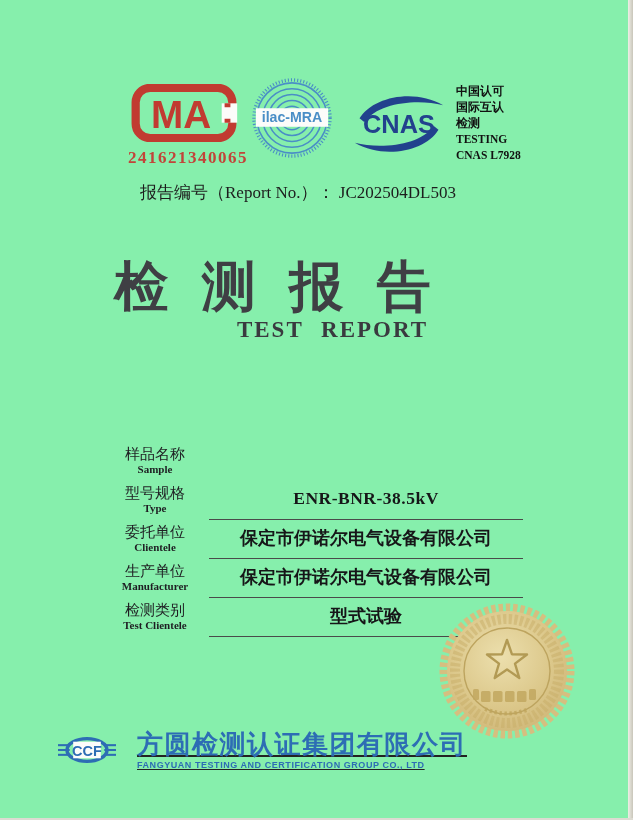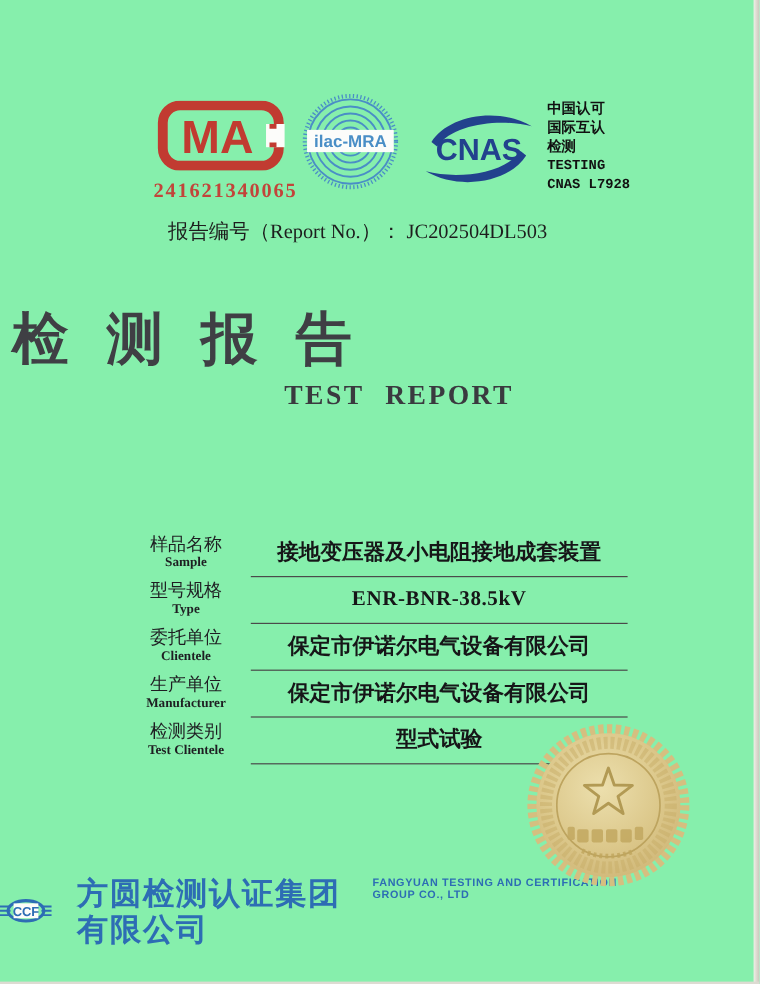--- a/index.html
+++ b/index.html
@@ -12,31 +12,31 @@
   .scan-edge-right{position:absolute;right:0;top:0;width:5px;height:820px;
     background:linear-gradient(to right,#efeee6,#c9c6ba);}
   .scan-edge-bottom{position:absolute;left:0;bottom:0;width:633px;height:2px;background:#dddbd2;}
 
   
   .cma{position:absolute;left:128px;top:84px;width:112px;text-align:center;}
   .cma-number{margin-top:2px;font-weight:bold;font-size:17px;letter-spacing:1.5px;color:#c2443a;}
   .ilac{position:absolute;left:251px;top:77px;width:82px;height:82px;}
   .cnas{position:absolute;left:352px;top:90px;width:94px;height:68px;}
   .accred{position:absolute;left:456px;top:83px;line-height:16px;
-    font-family:Liberation Mono, monospace;font-weight:bold;
+    font-family:Liberation Serif, serif;font-weight:bold;
     font-size:12px;color:#111;}
   .accred .en{font-size:11.5px;}
 
   
   .report-line{position:absolute;top:181px;left:0;width:503px;box-sizing:border-box;
     padding-left:93px;text-align:center;font-size:17px;color:#1d1d1d;}
 
   
-  .title-zh{position:absolute;top:251px;left:0;width:545px;
-    font-size:47px;font-weight:bold;letter-spacing:10px;color:#3f3f44;
+  .title-zh{position:absolute;top:251px;left:0;width:545px;text-align:center;
+    font-size:54px;font-weight:bold;letter-spacing:10px;color:#3f3f44;
     text-indent:10px;}
   .title-en{position:absolute;top:317px;left:16px;width:633px;text-align:center;
     font-size:23px;font-weight:bold;letter-spacing:2px;word-spacing:10px;color:#3a3a3f;}
 
   
   .fields{position:absolute;left:105px;top:442px;width:418px;}
   .frow{display:flex;height:39px;}
   .flabel{width:100px;display:flex;flex-direction:column;justify-content:center;
     text-align:center;line-height:1.05;}
   .flabel .zh{font-size:15px;font-weight:normal;color:#1e1e22;}
@@ -45,21 +45,21 @@
     display:flex;align-items:center;justify-content:center;
     font-size:18px;font-weight:bold;color:#161618;padding-bottom:3px;}
   .fvalue.mono-model{font-size:17.5px;letter-spacing:0.5px;}
 
   
   .seal{position:absolute;left:437px;top:601px;width:140px;height:140px;z-index:5;}
 
   
   .footer{position:absolute;top:729px;left:0;width:525px;display:flex;
     justify-content:center;align-items:center;gap:21px;}
-  .footer-text{display:flex;flex-direction:row;}
+  .footer-text{display:flex;flex-direction:column;text-decoration:underline;}
   .footer-zh{font-family:"Liberation Sans","DejaVu Sans",sans-serif;
     font-weight:bold;font-size:26px;letter-spacing:1.5px;color:#2d6db4;line-height:30px;}
   .footer-en{font-family:"Liberation Sans","DejaVu Sans",sans-serif;
     font-weight:bold;font-size:9px;letter-spacing:0.55px;color:#2d6db4;margin-top:1px;}
 </style>
 </head>
 <body>
 
 <div class="page">
 
@@ -113,21 +113,20 @@
 
   <div class="title-zh">检 测 报 告</div>
   <div class="title-en">TEST REPORT</div>
 
   <div class="fields">
     <div class="frow">
       <div class="flabel">
         <div class="zh">样品名称</div>
         <div class="en">Sample</div>
       </div>
-      <div class="fvalue">接地变压器及小电阻接地成套装置</div>
     </div>
     <div class="frow">
       <div class="flabel">
         <div class="zh">型号规格</div>
         <div class="en">Type</div>
       </div>
       <div class="fvalue mono-model">ENR-BNR-38.5kV</div>
     </div>
     <div class="frow">
       <div class="flabel">

